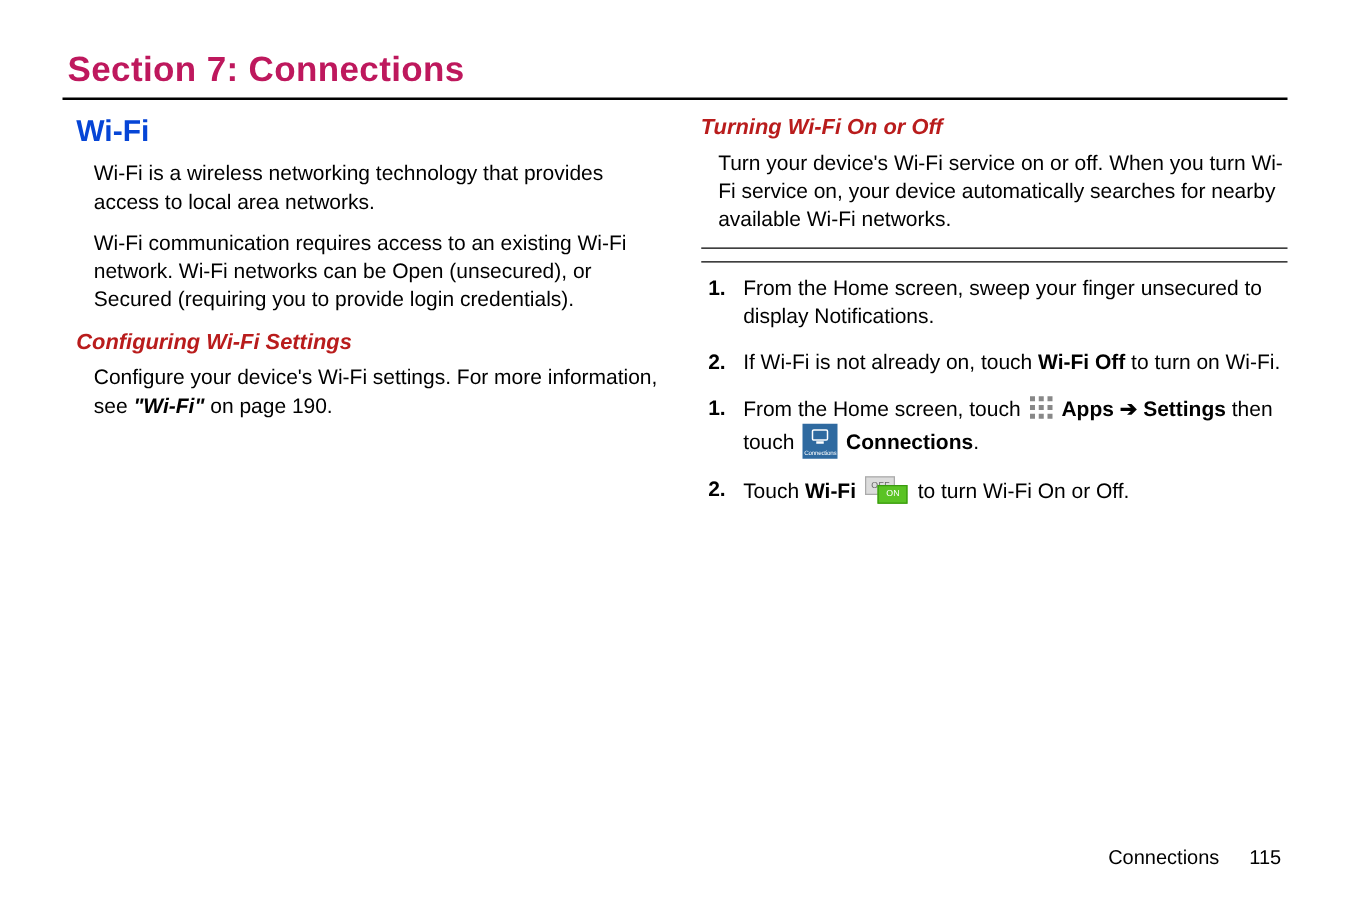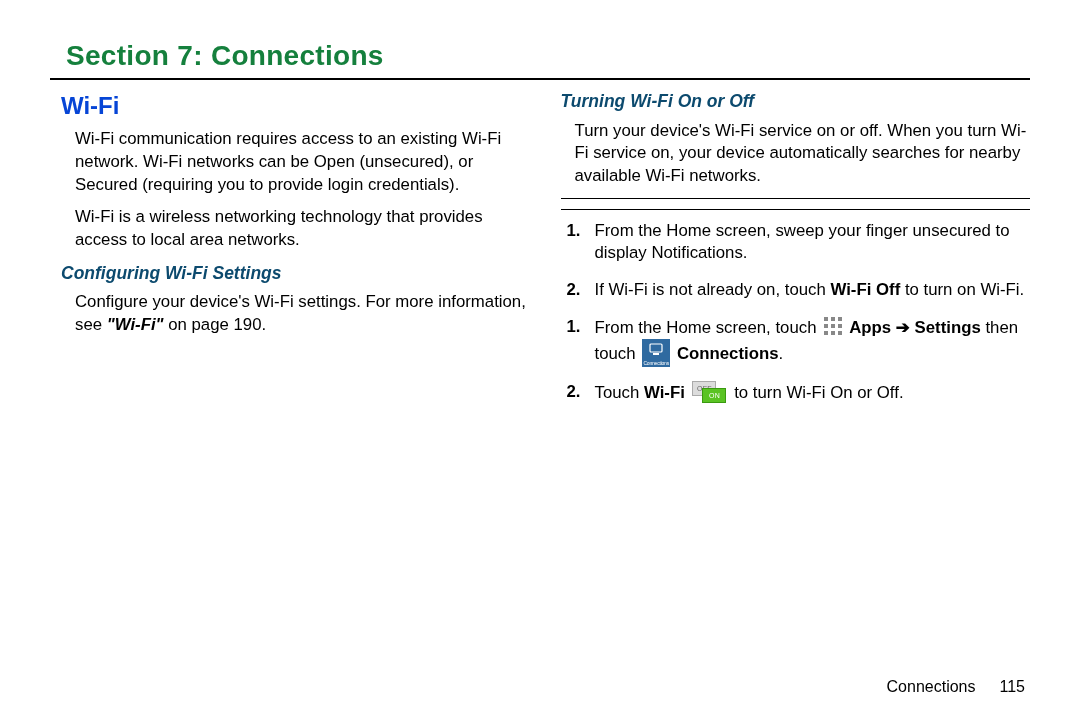--- a/index.html
+++ b/index.html
@@ -14,23 +14,23 @@
   .page {
     padding: 40px 50px 30px 50px;
     box-sizing: border-box;
     width: 100%;
     height: 100%;
     position: relative;
   }
   .section-title {
     font-size: 28px;
     font-weight: 900;
-    color: #15803d;
+    color: #be185d;
     letter-spacing: 0.3px;
-    margin: 0 0 6px 16px;
+    margin: 0 0 6px 4px;
     font-family: Arial, Helvetica, sans-serif;
   }
   .rule {
     border: none;
     border-top: 2px solid #000;
     margin: 4px 0 10px 0;
   }
   .thin-rule {
     border: none;
     border-top: 1.5px solid #000;
@@ -49,21 +49,21 @@
   .h2 {
     font-size: 24px;
     font-weight: 900;
     color: #0645d6;
     margin: 0 0 4px 0;
   }
   .h3 {
     font-size: 17.5px;
     font-weight: 900;
     font-style: italic;
-    color: #0c4a6e;
+    color: #b91c1c;
     margin: 10px 0 4px 0;
   }
   p {
     margin: 6px 0 10px 0;
   }
   .indent {
     padding-left: 14px;
   }
   ol.steps {
     list-style: none;
@@ -148,22 +148,22 @@
 <div class="page">
 
   <h1 class="section-title">Section 7: Connections</h1>
   <hr class="rule">
 
   <div class="columns">
 
     <div class="col">
       <div class="h2">Wi-Fi</div>
 
+      <p class="indent">Wi-Fi is a wireless networking technology that provides access to local area networks.</p>
       <p class="indent">Wi-Fi communication requires access to an existing Wi-Fi network. Wi-Fi networks can be Open (unsecured), or Secured (requiring you to provide login credentials).</p>
-      <p class="indent">Wi-Fi is a wireless networking technology that provides access to local area networks.</p>
 
       <div class="h3">Configuring Wi-Fi Settings</div>
 
       <p class="indent">
         <span>Configure your device's Wi-Fi settings. For more information, see </span><span class="italic-bold">"Wi-Fi"</span><span> on page 190.</span>
       </p>
     </div>
 
     <div class="col">
       <div class="h3" style="margin-top:0">Turning Wi-Fi On or Off</div>

